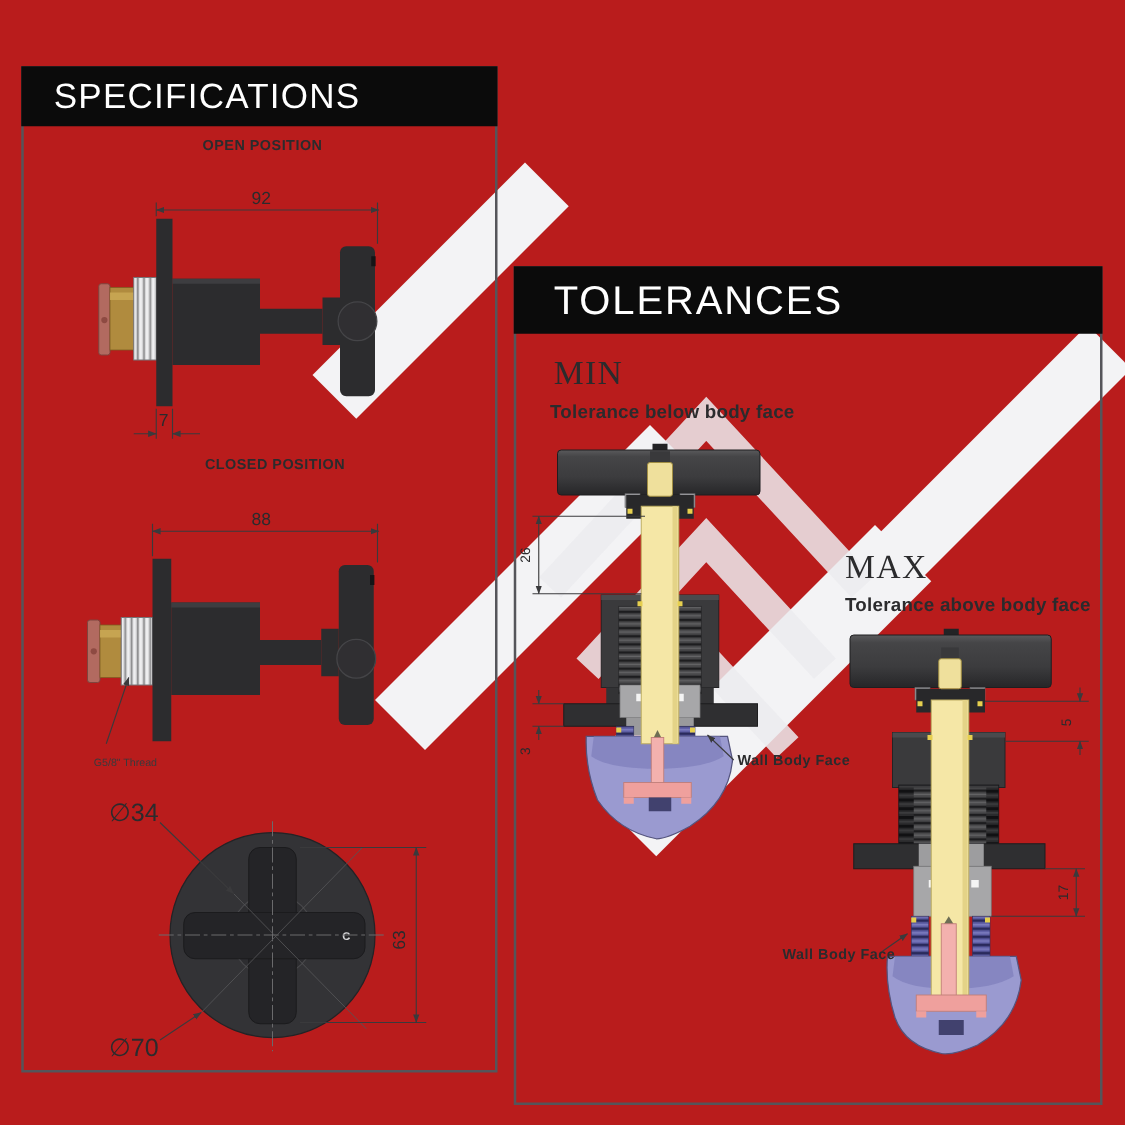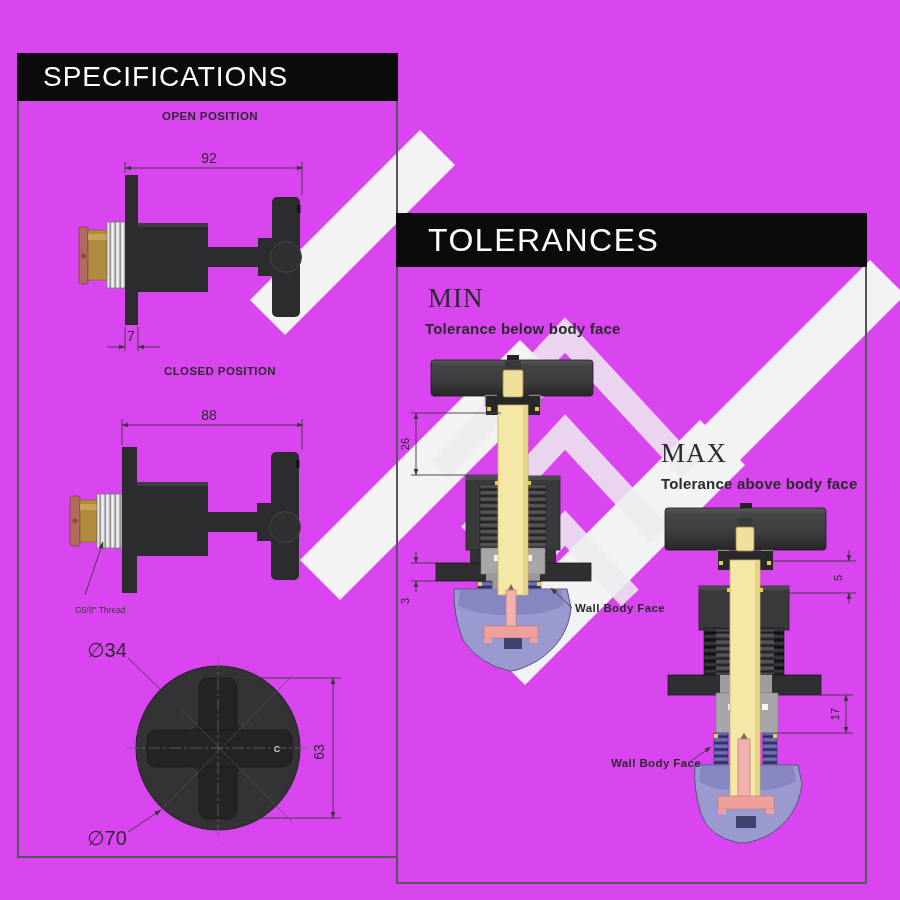--- a/index.html
+++ b/index.html
@@ -1,21 +1,21 @@
 <!DOCTYPE html>
 <html><head>
 <meta charset="utf-8">
 <style>
   html,body{margin:0;padding:0;background:#ffffff;}
-  .page{position:relative;width:900px;height:900px;background:#d946ef;overflow:hidden;
+  .page{position:relative;width:900px;height:900px;background:#b91c1c;overflow:hidden;
         font-family:"Liberation Sans",sans-serif;}
   .watermark{position:absolute;left:0;top:0;z-index:0;}
   .panel{position:absolute;border:2px solid #55555a;background:transparent;z-index:1;box-sizing:border-box;}
   .spec-panel{left:17px;top:53px;width:381px;height:805px;}
-  .tol-panel{left:396px;top:213px;width:471px;height:671px;}
+  .tol-panel{left:411px;top:213px;width:471px;height:671px;}
   .panel-header{background:#0b0b0b;color:#ffffff;margin:-2px -2px 0 -2px;
                 font-weight:400;white-space:nowrap;overflow:hidden;}
   .spec-panel .panel-header{height:48px;line-height:48px;font-size:28px;letter-spacing:1px;padding-left:26px;}
   .tol-panel .panel-header{height:54px;line-height:54px;font-size:32px;letter-spacing:1.5px;padding-left:32px;}
   svg{display:block;}
   svg text{fill:#2b2b2d;font-family:"Liberation Sans",sans-serif;}
   .lbl{font-size:11.5px;font-weight:bold;letter-spacing:.4px;}
   .dim{font-size:14px;}
   .dim-sm{font-size:11px;}
   .phi{font-size:20px;}

